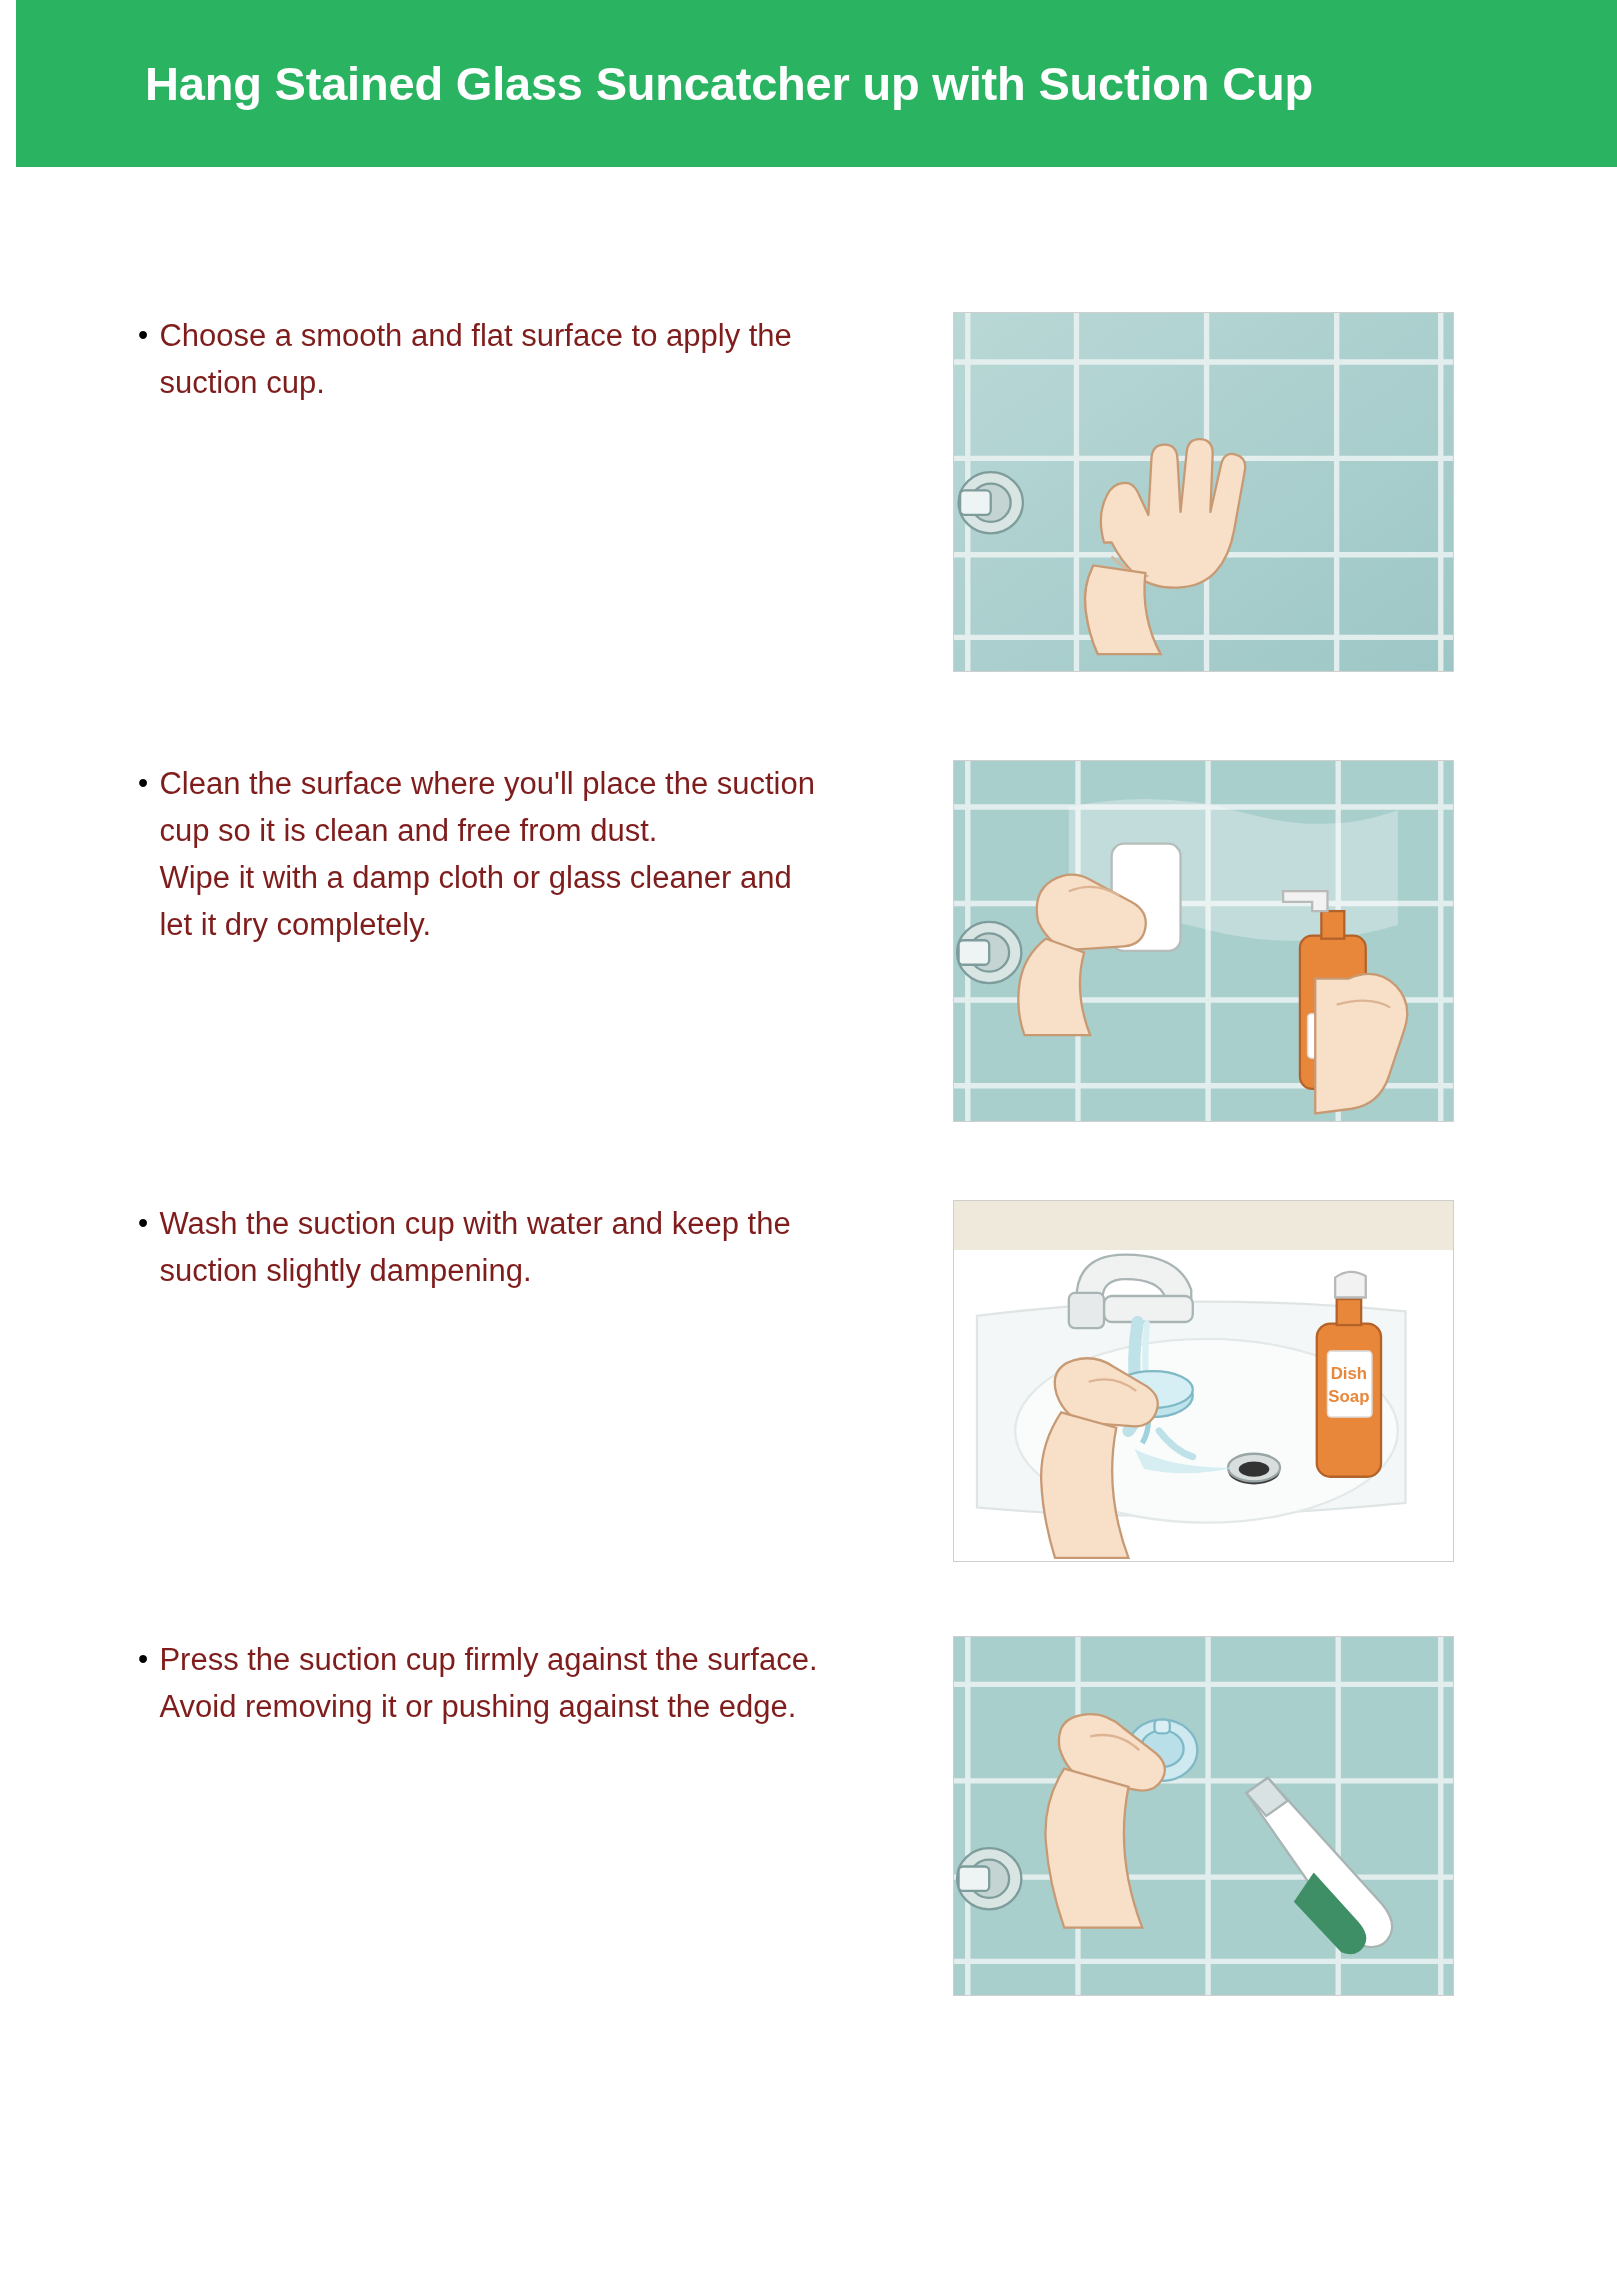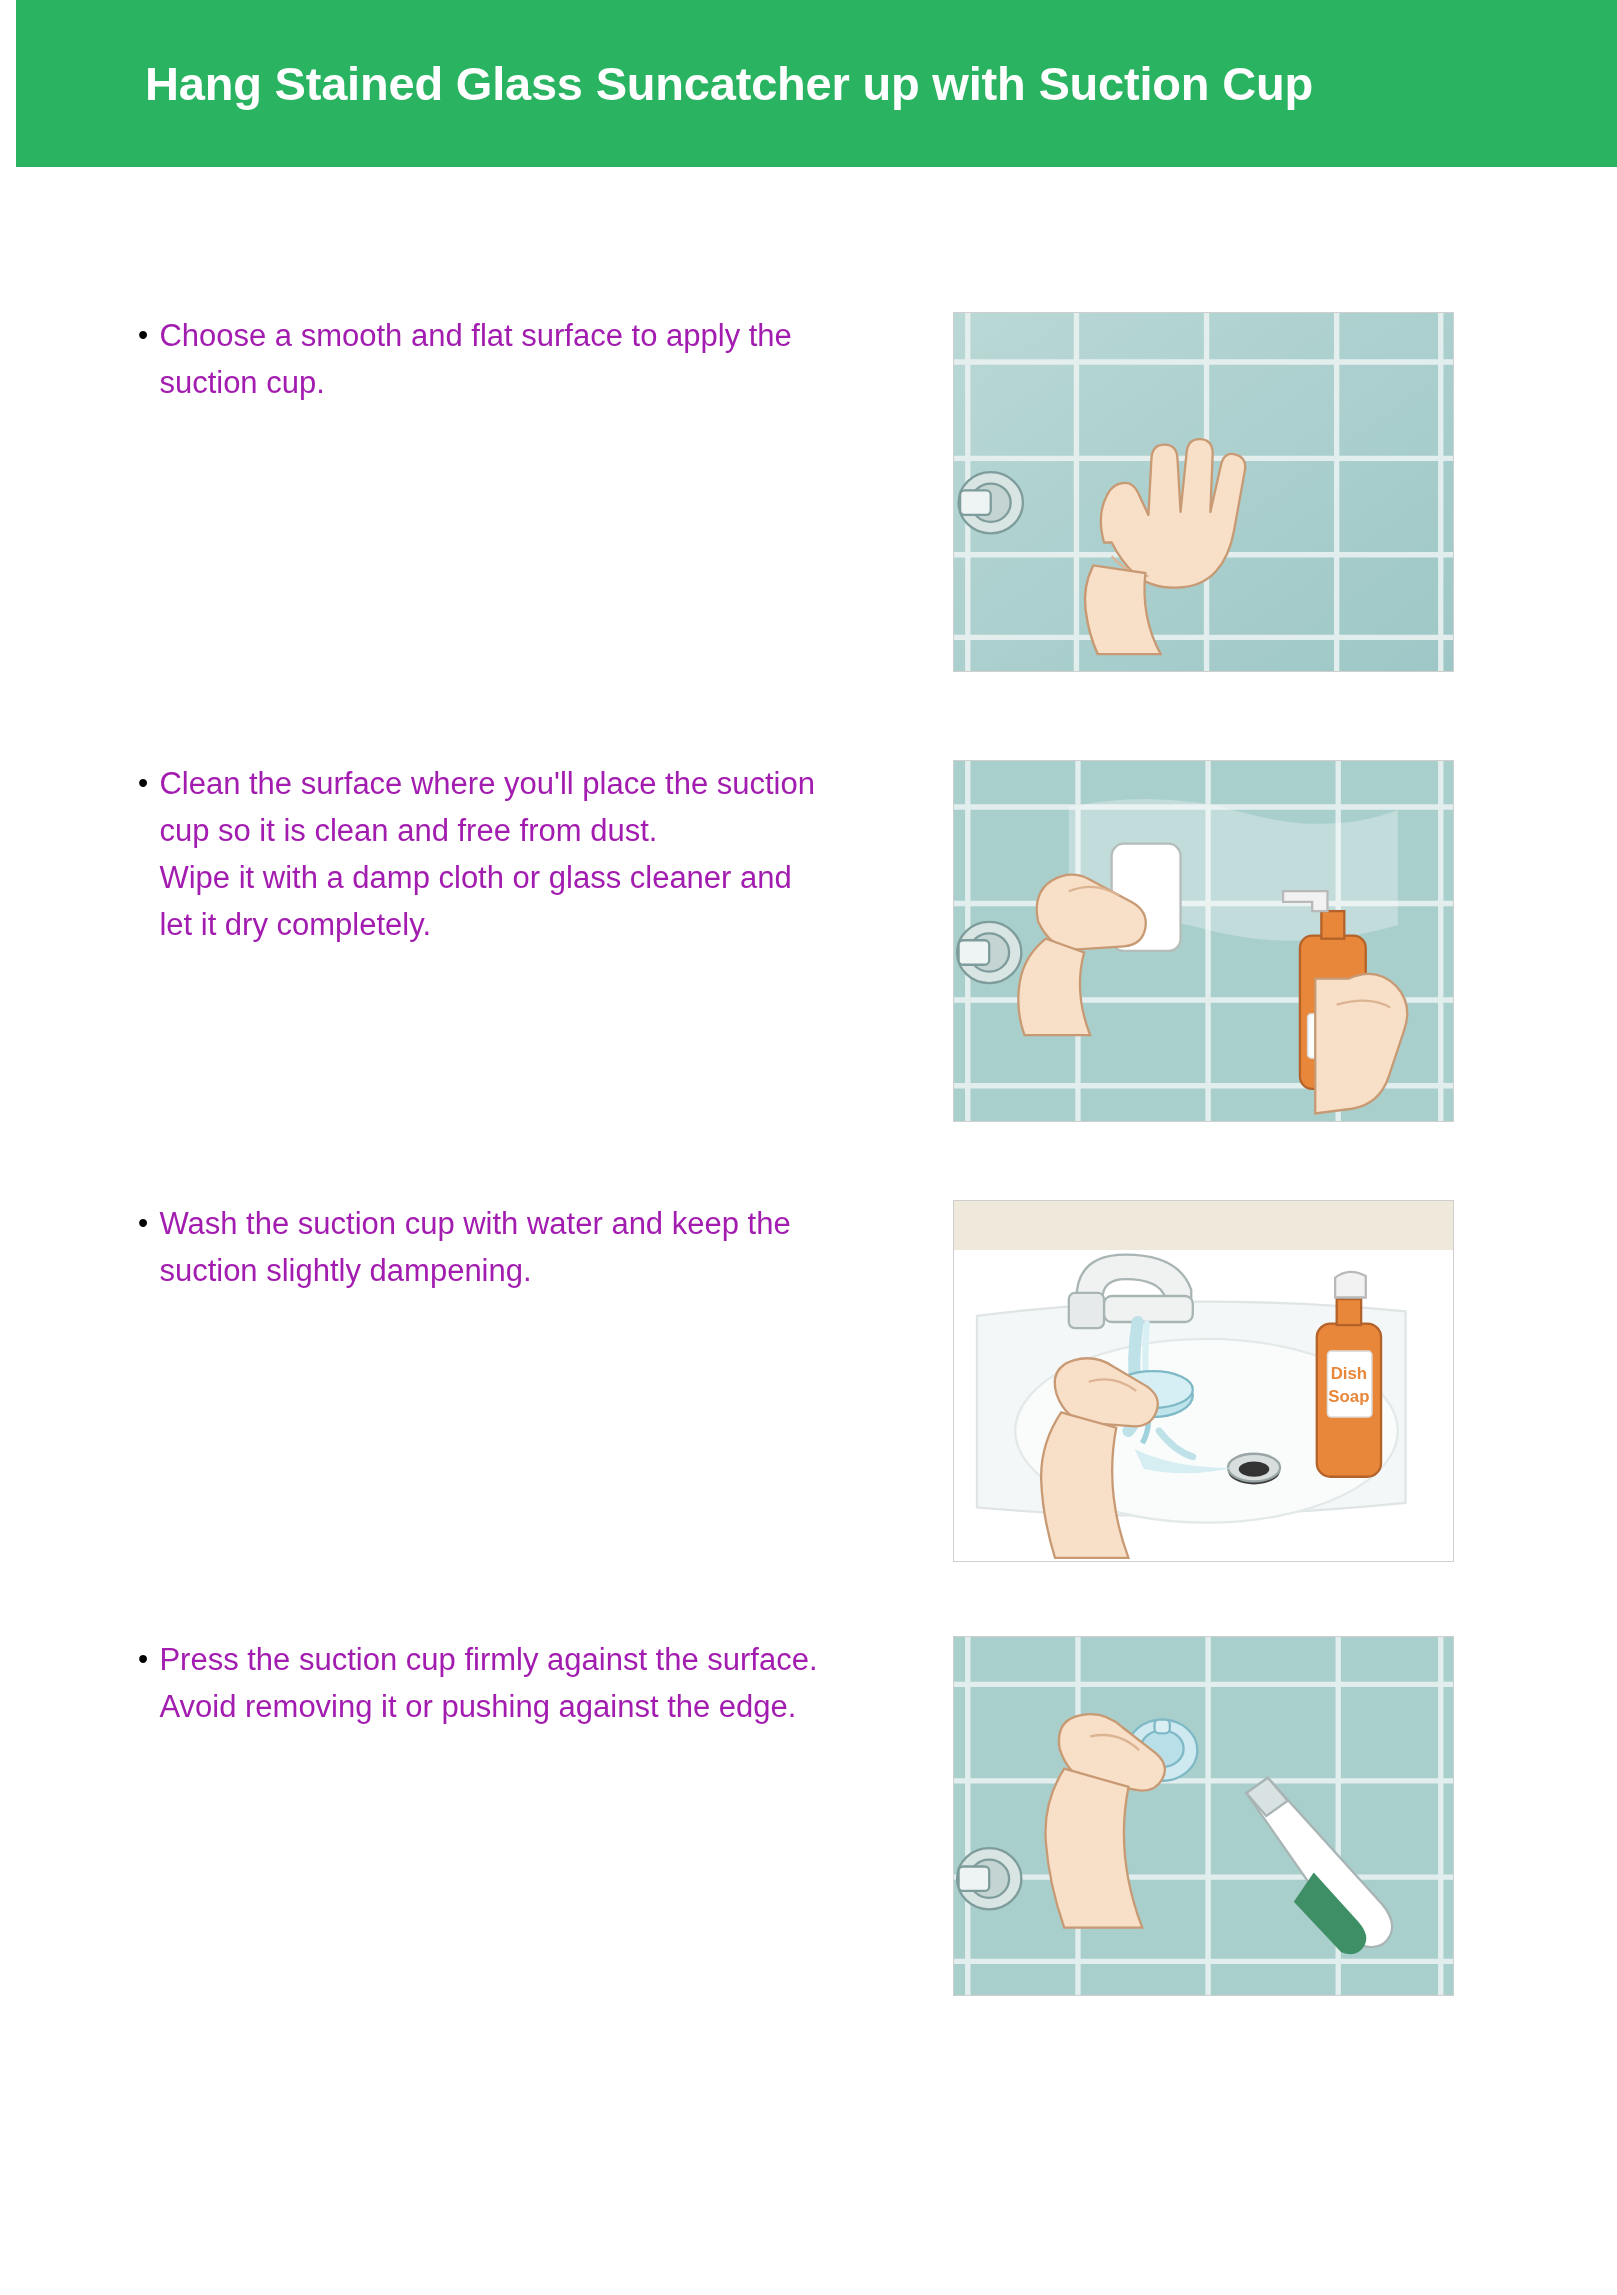--- a/index.html
+++ b/index.html
@@ -65,21 +65,21 @@
   .bullet {
     width: 21.4px;
     flex: 0 0 21.4px;
     color: #000000;
     font-size: 29px;
     line-height: 47px;
     text-align: left;
   }
   .step-text {
     flex: 1 1 auto;
-    color: #a21caf;
+    color: #7f1d1d;
     font-size: 31px;
     line-height: 47px;
     white-space: pre-line;
     font-family: "Liberation Sans", sans-serif;
   }
   .step-image {
     position: absolute;
     left: 953px;
     width: 499px;
     border: 1.5px solid #cfcfcf;

